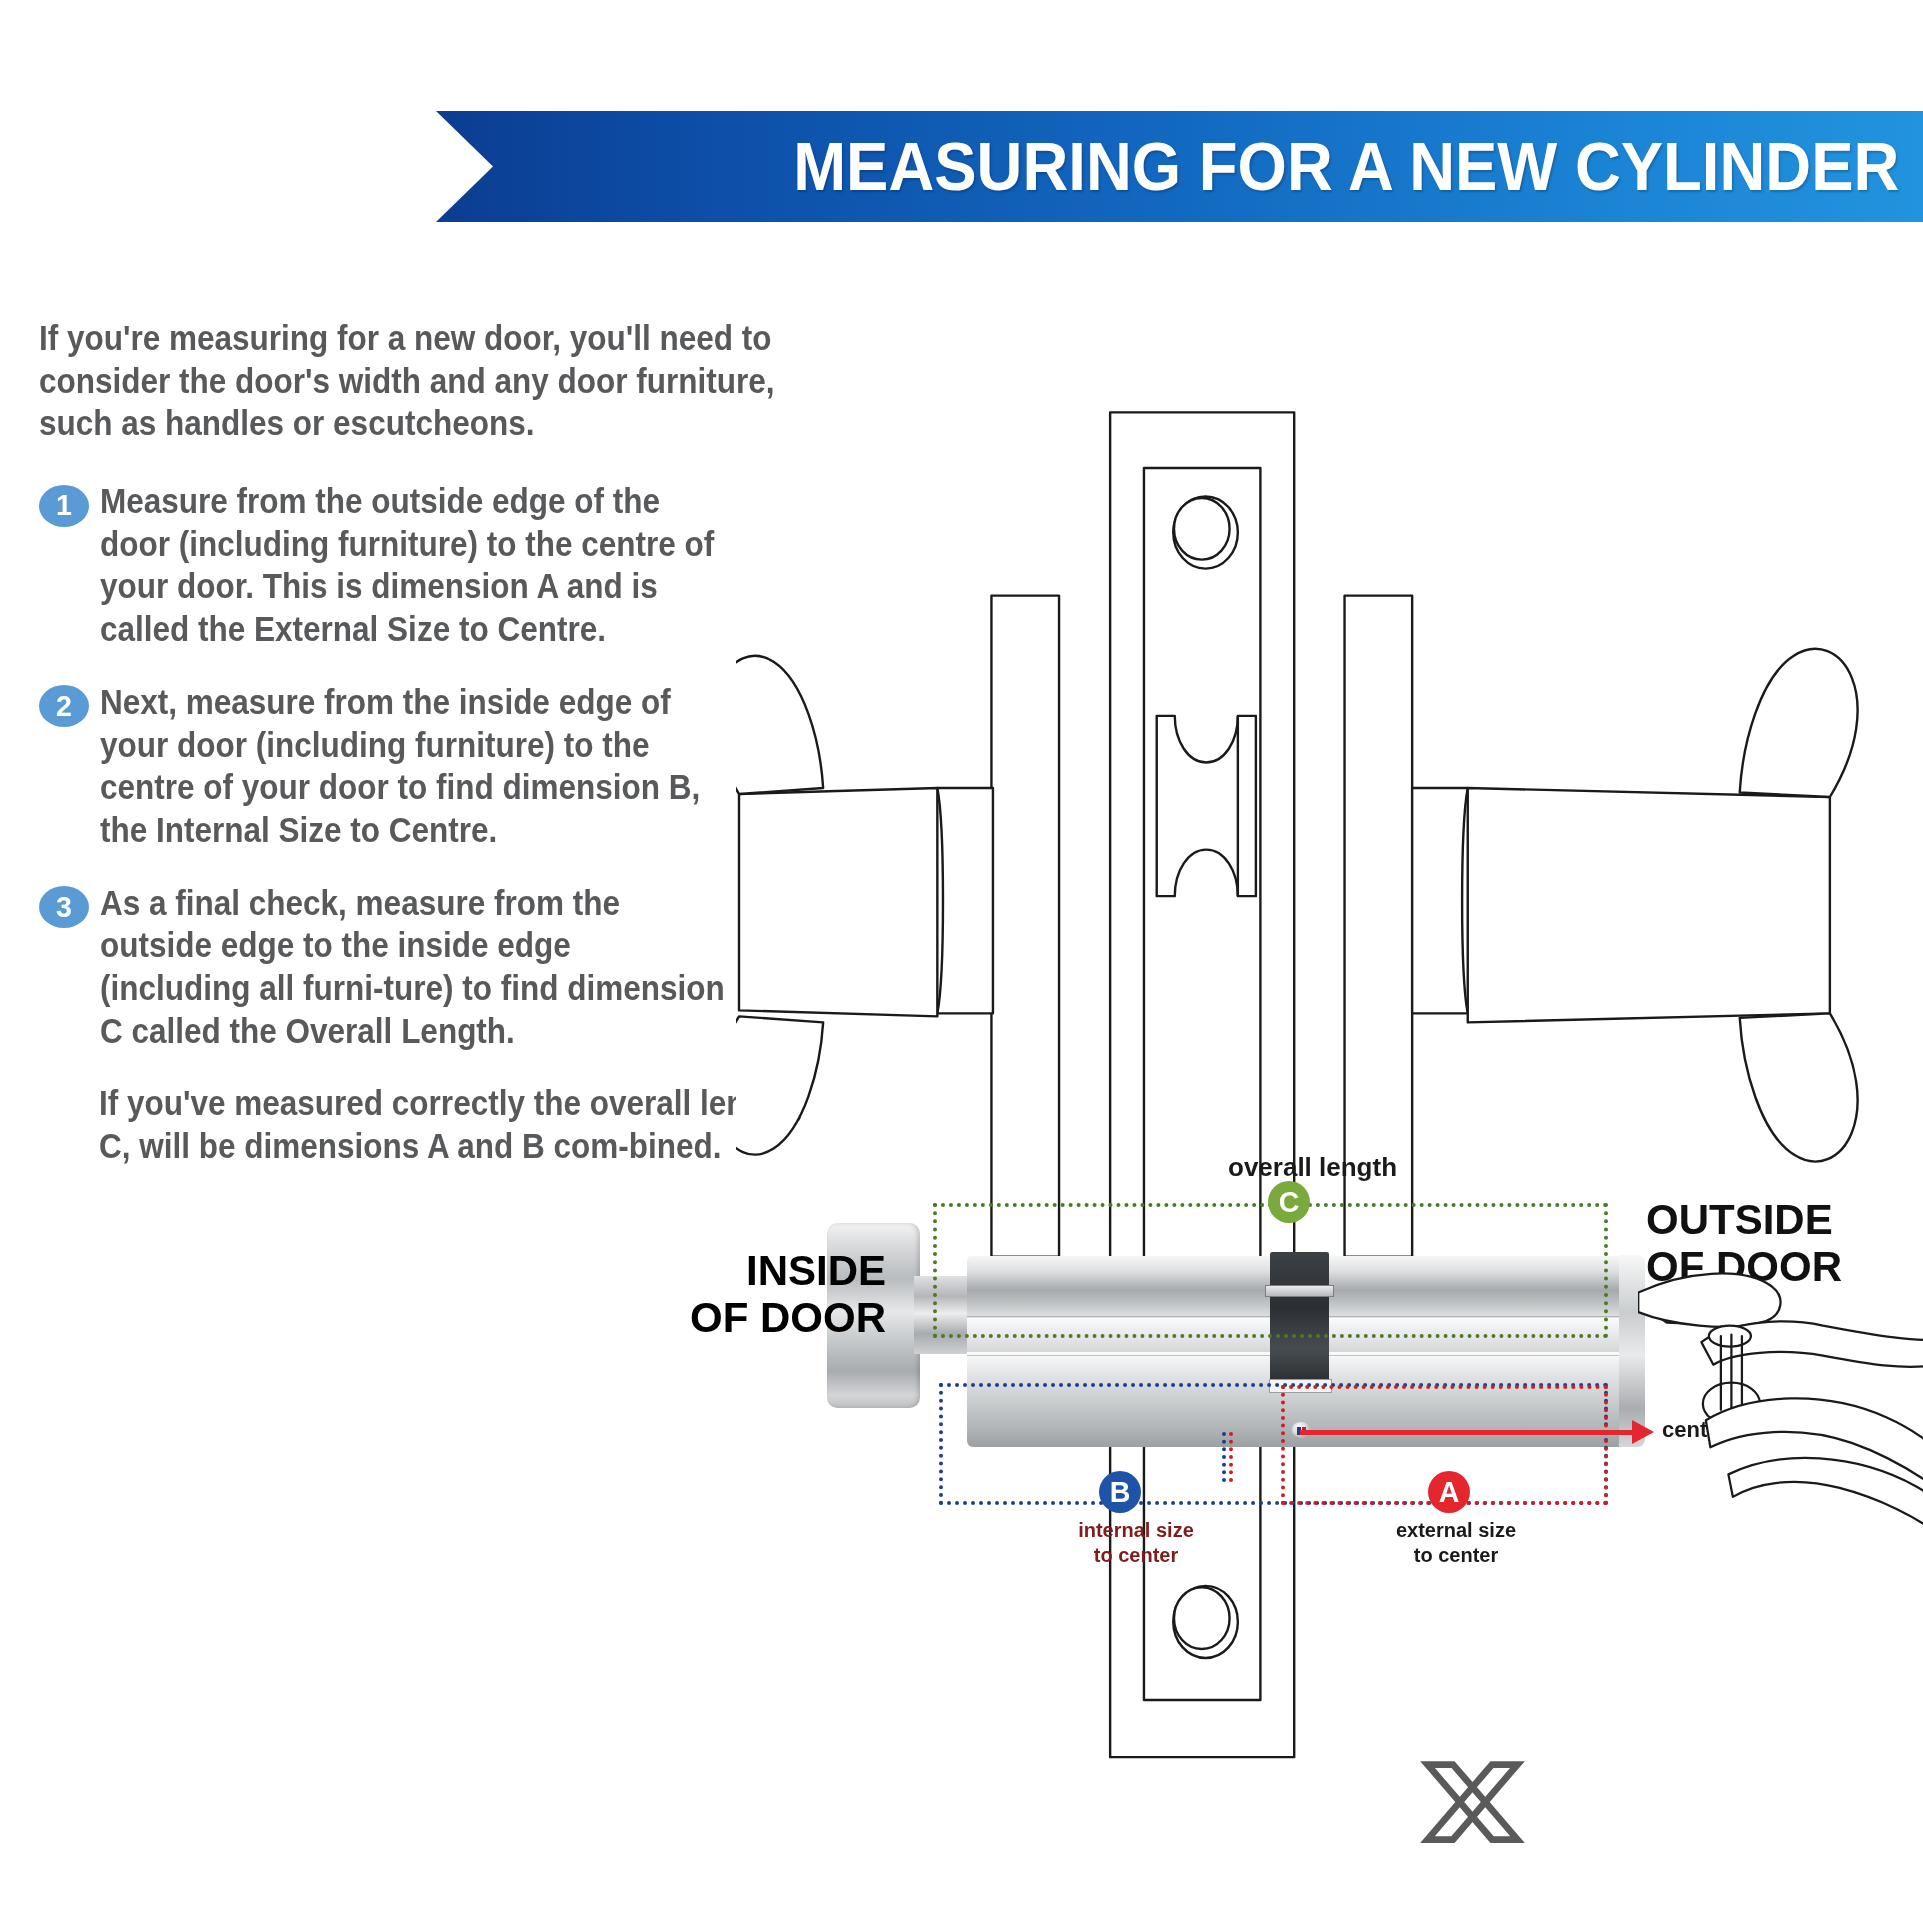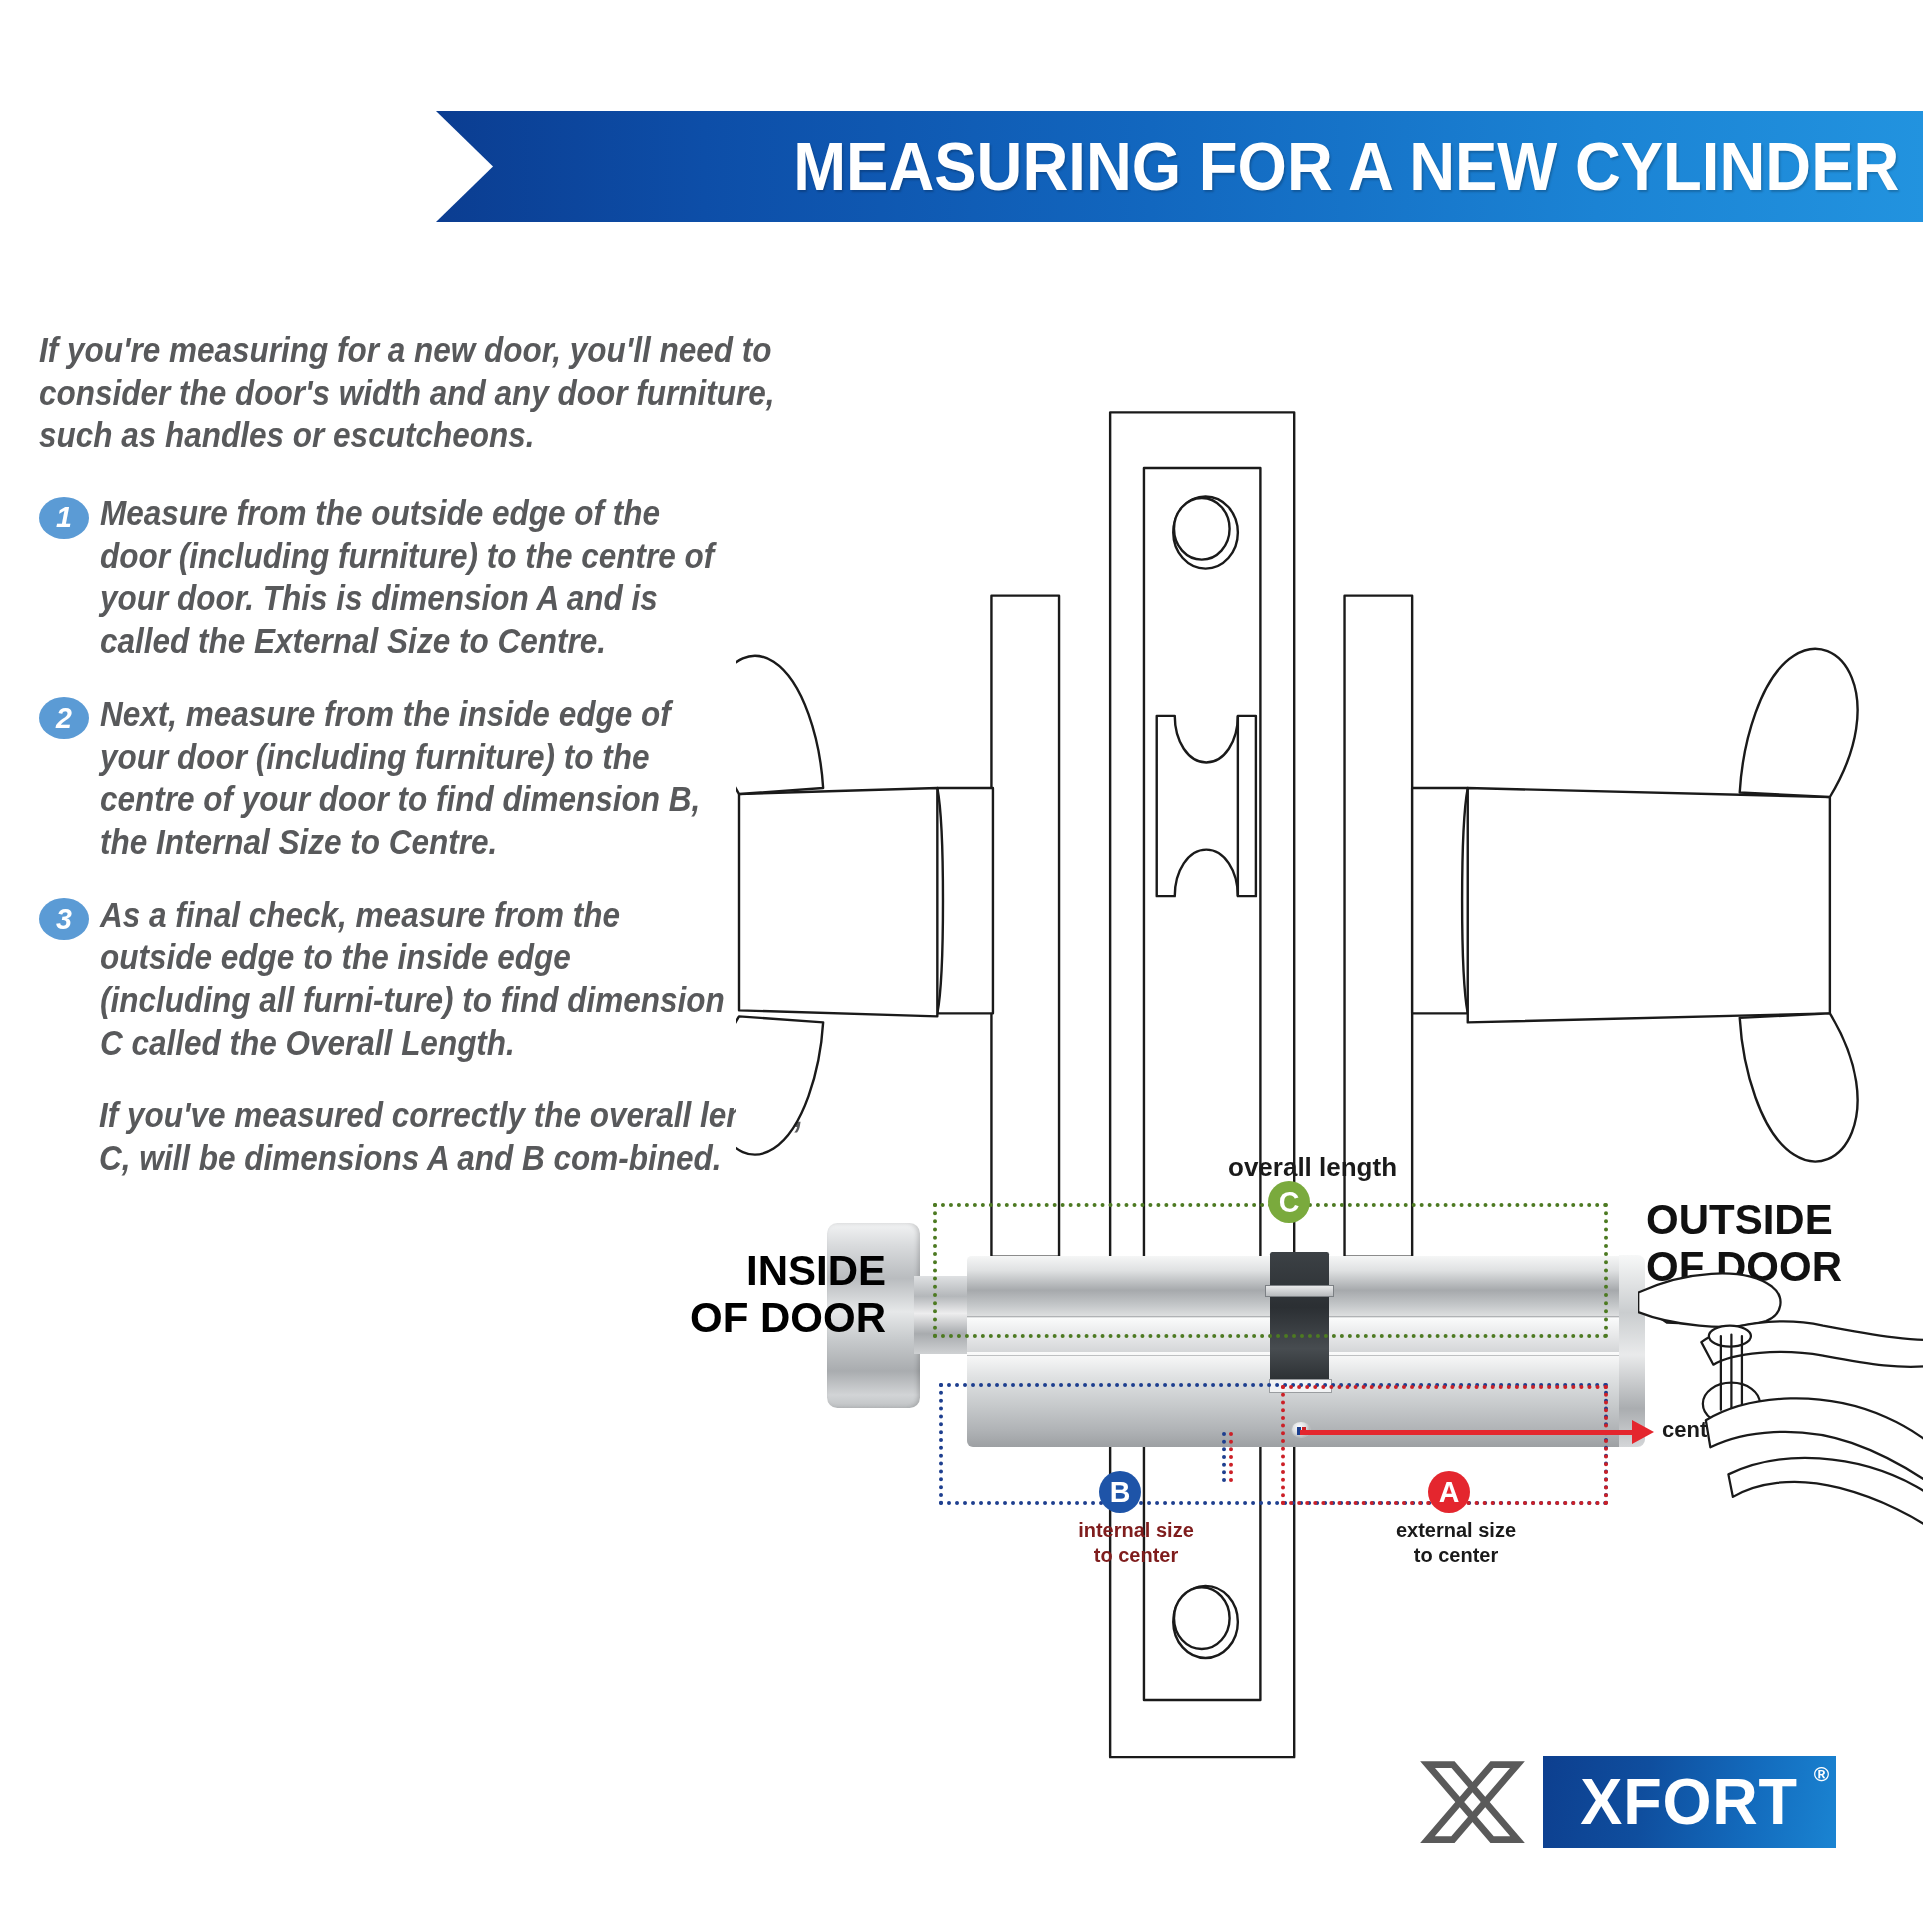--- a/index.html
+++ b/index.html
@@ -30,21 +30,21 @@
     font-weight:bold;
     letter-spacing:0px;
     line-height:1;
     white-space:nowrap;
     transform:scaleX(0.92);
     transform-origin:right center;
     text-shadow:1.5px 1.5px 2.3px rgba(0,0,0,0.22);
   }
 
   
-  .textcol{position:absolute;left:39px;top:329px;width:759px;color:#58595b;font-style:italic;}
+  .textcol{position:absolute;left:39px;top:317px;width:759px;color:#58595b;}
   .intro{
     font-size:35px;line-height:1.22;font-weight:bold;color:#58595b;
     transform:scaleX(0.90);transform-origin:left top;width:838px;
   }
   .steps{margin-top:35px;}
   .step{display:flex;align-items:flex-start;margin-bottom:30px;}
   .badge-num{
     flex:0 0 auto;width:50px;height:42px;border-radius:50%;
     background:#5b9bd5;color:#ffffff;
     display:flex;align-items:center;justify-content:center;
@@ -358,20 +358,16 @@
     </g>
   </svg>
 
   <div class="logo">
     <svg class="logo-mark" viewBox="0 0 140 120">
       <g fill="none" stroke="#5a5a5a" stroke-width="9" stroke-linejoin="miter">
         <path d="M10 10 L44 10 L130 110 L96 110 Z"></path>
         <path d="M130 10 L96 10 L10 110 L44 110 Z"></path>
       </g>
     </svg>
-    <div class="logo-box">
-      <span class="logo-text">XFORT</span>
-      <span class="logo-reg">®</span>
-    </div>
   </div>
 
 </div>
 
 
 </body></html>

